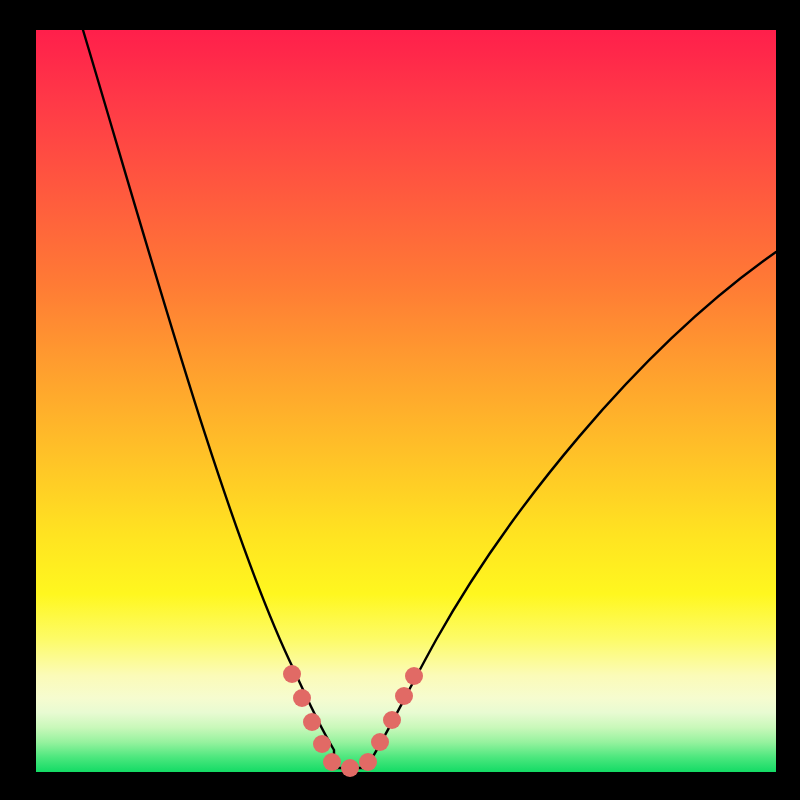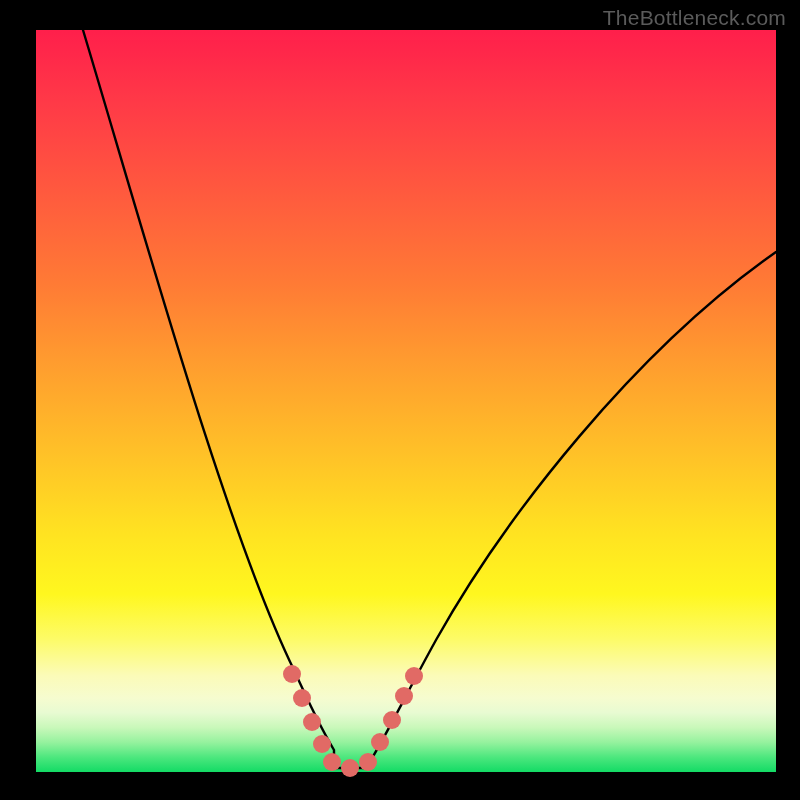--- a/index.html
+++ b/index.html
@@ -96,14 +96,13 @@
       <circle cx="314" cy="738" r="9"></circle>
 
       <circle cx="332" cy="732" r="9"></circle>
       <circle cx="344" cy="712" r="9"></circle>
       <circle cx="356" cy="690" r="9"></circle>
       <circle cx="368" cy="666" r="9"></circle>
       <circle cx="378" cy="646" r="9"></circle>
     </g>
   </svg>
 
-  <div class="watermark">TheBottleneck.com</div>
 </div>
 
 </body></html>

